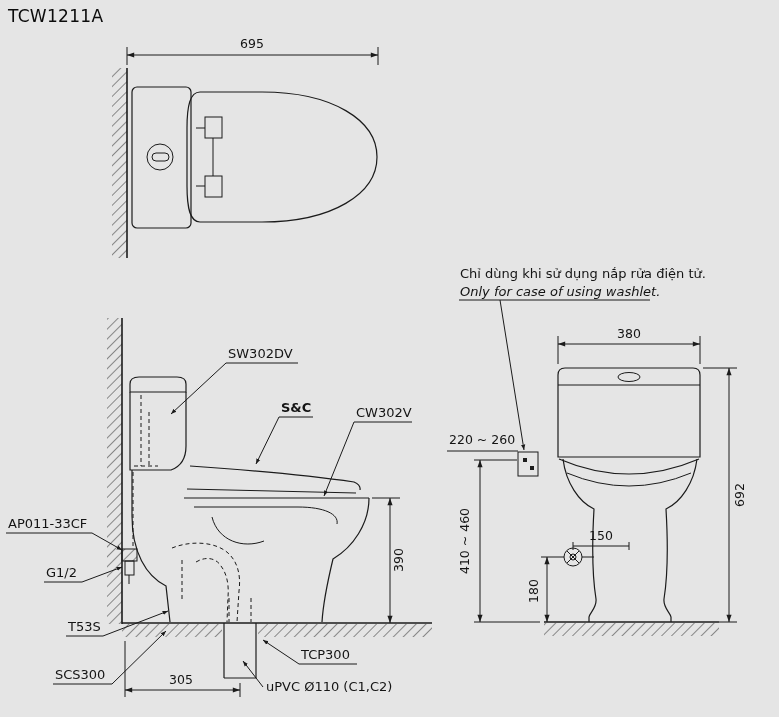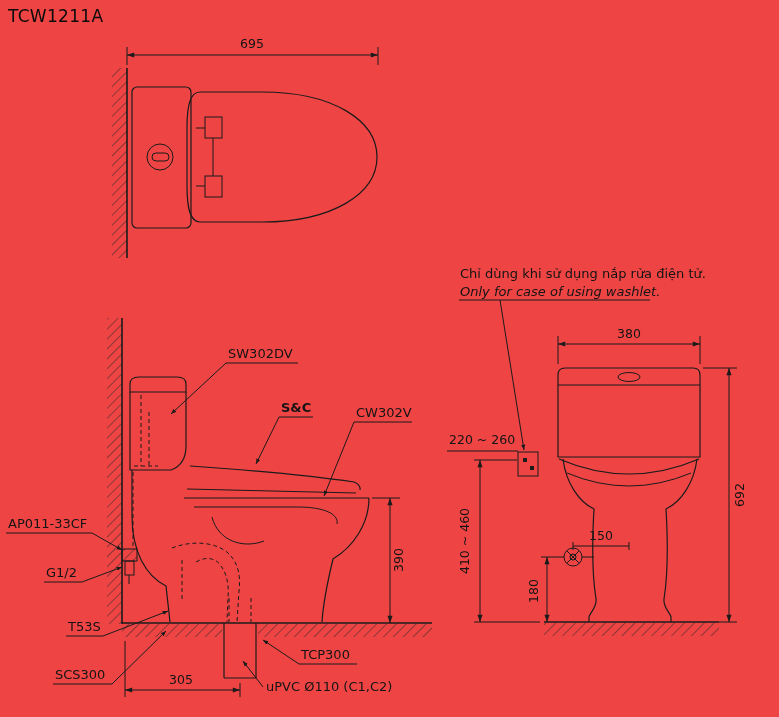--- a/index.html
+++ b/index.html
@@ -1,16 +1,16 @@
 <!DOCTYPE html>
 <html><head>
 <meta charset="utf-8">
 <style>
   html,body{margin:0;padding:0;background:#ffffff;}
-  .canvas{position:relative;width:779px;height:717px;background:#ef4444;overflow:hidden;
+  .canvas{position:relative;width:779px;height:717px;background:#e5e5e5;overflow:hidden;
           font-family:"DejaVu Sans","Liberation Sans",sans-serif;text-decoration:underline;}
   svg{display:block;}
   svg text{font-family:"DejaVu Sans","Liberation Sans",sans-serif;fill:#141414;font-size:13px;}
   .title{font-size:17px;fill:#0b0b0b;letter-spacing:.3px;}
   .dimtx{font-size:12.5px;}
   .ln{stroke:#1b1b1b;stroke-width:1.2;fill:none;}
   .thick{stroke-width:1.6;}
   .thin{stroke-width:1;}
   .dash{stroke:#1b1b1b;stroke-width:1;fill:none;stroke-dasharray:4 3;}
   .dimln{stroke:#1b1b1b;stroke-width:1;fill:none;}

